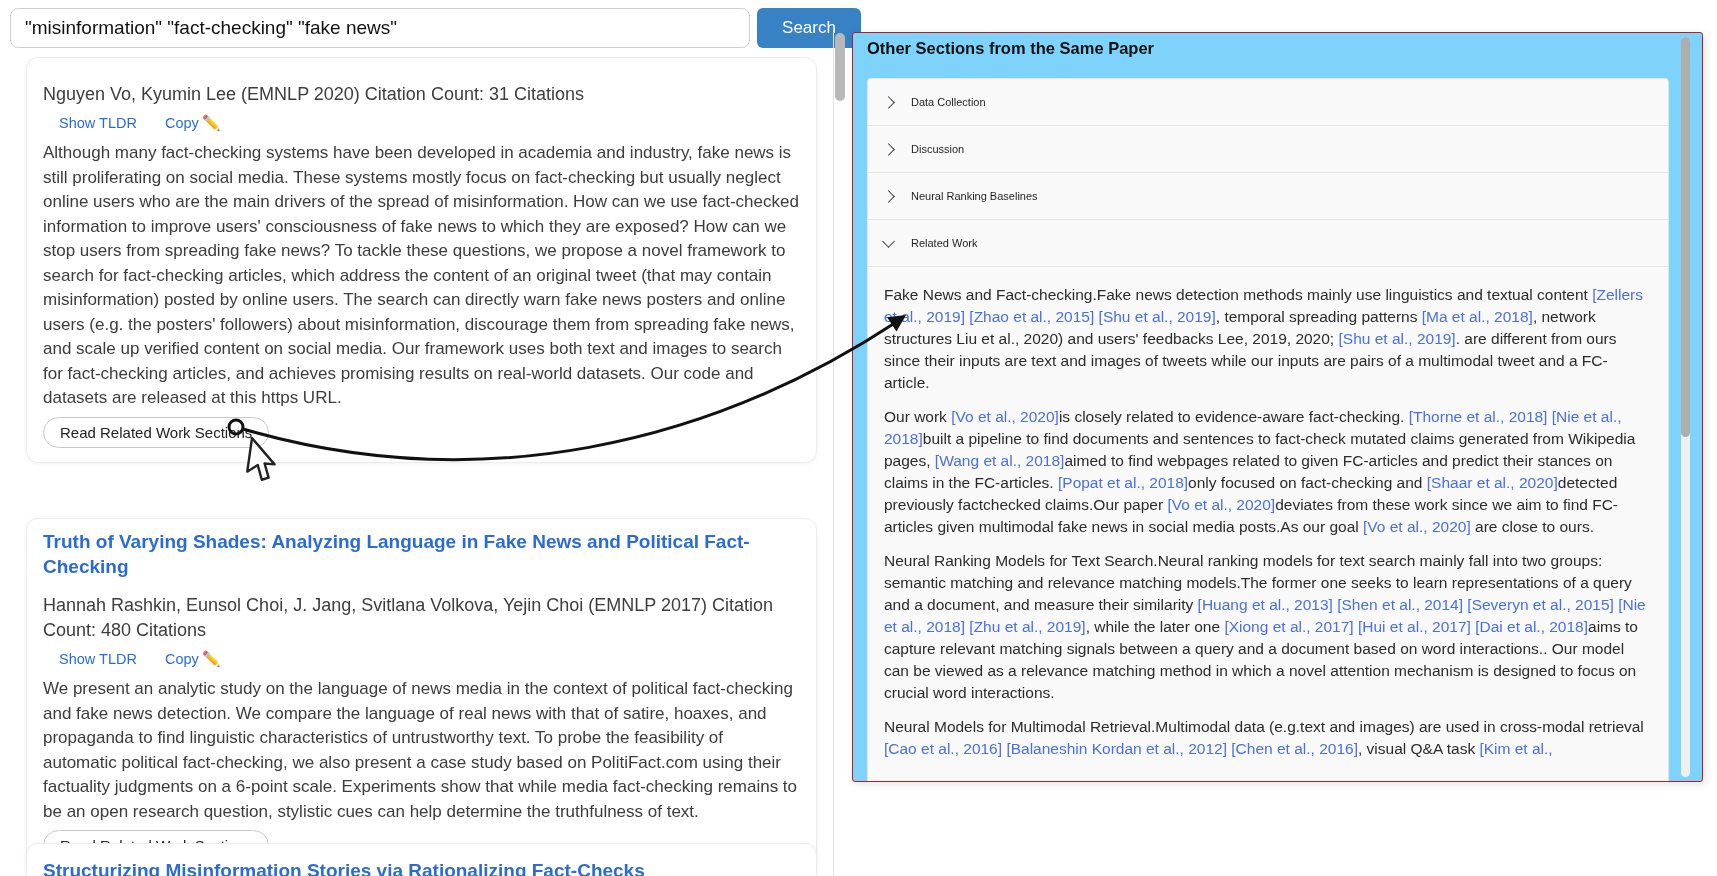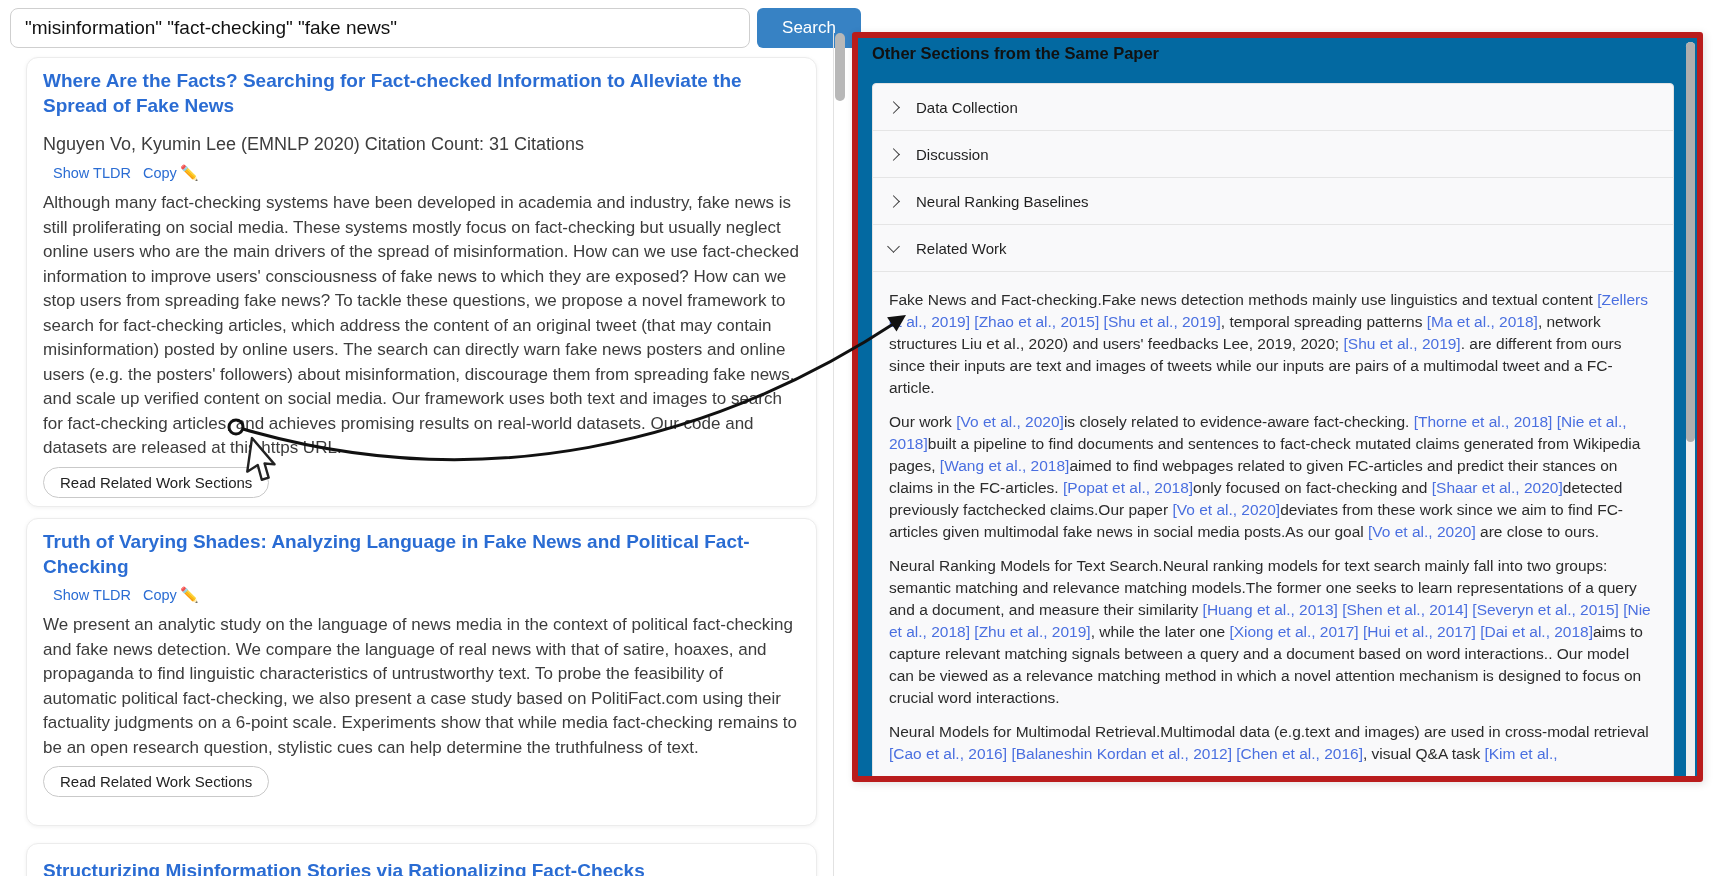--- a/index.html
+++ b/index.html
@@ -21,50 +21,50 @@
 
   
   .card {
     position:absolute; left:26px; width:791px; background:#fff;
     border:1px solid #ececec; border-radius:12px;
     box-shadow:0 1px 4px rgba(0,0,0,.06);
     padding:10px 16px 8px 16px; overflow:hidden;
   }
   .card-title { color:#2a6cd3; font-weight:700; font-size:19px; line-height:25px; cursor:pointer; }
   .card-byline { color:#3d3d3d; font-size:18px; line-height:25px; margin-top:14px; }
-  .card-links { margin-top:7px; margin-left:10px; display:flex; gap:12px; align-items:center; }
+  .card-links { margin-top:7px; margin-left:16px; display:flex; gap:28px; align-items:center; }
   .card-link { color:#2a6cd3; font-size:14.5px; cursor:pointer; }
   .pencil { font-size:15px; margin-left:4px; }
   .card-abstract { margin-top:9px; color:#3c3c3c; font-size:17px; line-height:24.5px; }
   .pill-btn {
     margin-top:6px; display:inline-block; background:#fff;
     border:1px solid #c9c9c9; border-radius:17px; padding:6px 16px;
     font-size:15px; color:#222; cursor:pointer; font-family:"Liberation Sans",sans-serif;
   }
   #card-1 { top:57px;  min-height:406px; }
   #card-2 { top:518px; min-height:308px; }
   #card-3 { top:843px; height:60px; padding-top:14px; }
 
   
   .left-track { position:absolute; left:833px; top:30px; width:1px; height:846px; background:#e2e2e2; }
   .left-thumb { position:absolute; left:835px; top:33px; width:10px; height:68px; background:#b8b8b8; border-radius:5px; }
 
   
   .panel {
     position:absolute; left:852px; top:32px; width:851px; height:750px;
-    background:#0369a1; border:6px solid #b91c1c; border-radius:3px;
+    background:#7dd3fc; border:1px solid #b91c1c; border-radius:3px;
     box-shadow:2px 2px 8px rgba(0,0,0,.12); overflow:hidden;
   }
   .panel-title { position:absolute; left:14px; top:6px; font-size:16.5px; font-weight:700; color:#111; }
   .accordion {
     position:absolute; left:14px; top:45px; width:802px; height:704px;
     border:1px solid #e3e3e3; border-radius:4px 4px 0 0; background:#f9f9fa; overflow:hidden;
   }
   .acc-row { height:47px; display:flex; align-items:center; padding-left:16px; border-bottom:1px solid #e5e5e5; cursor:pointer; }
-  .acc-label { font-size:15px; color:#1f1f1f; }
+  .acc-label { font-size:11px; color:#1f1f1f; }
   .chev { display:inline-block; width:9px; height:9px; border-top:1.6px solid #3c3c3c; border-right:1.6px solid #3c3c3c; transform:rotate(45deg); margin-right:18px; flex:0 0 auto; }
   .chev.down { transform:rotate(135deg); margin-top:-4px; }
   .acc-content { padding:17px 20px 0 16px; }
   .acc-content p { font-size:15.5px; line-height:22px; color:#2b2b2b; margin-bottom:12px; }
   .acc-content .cite { color:#4a6fe0; cursor:pointer; }
 
   
   .right-track { position:absolute; left:828px; top:4px; width:9px; height:740px; background:#efefef; border-radius:5px; }
   .right-thumb { position:absolute; left:828px; top:4px; width:9px; height:400px; background:#aeaeae; border-radius:5px; }
 
@@ -73,32 +73,32 @@
 </style>
 </head>
 <body>
 
 <div id="app">
 
   <input class="search-input" type="text" value="&quot;misinformation&quot; &quot;fact-checking&quot; &quot;fake news&quot;" style="">
   <button class="search-btn">Search</button>
 
   <div class="card" id="card-1">
-    <div class="card-title">Where Are the Facts? Searching for Fact-checked Information to Alleviate the Spread of Fake News</div>
     <div class="card-byline">Nguyen Vo, Kyumin Lee (EMNLP 2020) Citation Count: 31 Citations</div>
     <div class="card-links">
       <span class="card-link">Show TLDR</span>
       <span class="card-link"><span>Copy</span><span class="pencil">✏️</span></span>
     </div>
     <div class="card-abstract">Although many fact-checking systems have been developed in academia and industry, fake news is still proliferating on social media. These systems mostly focus on fact-checking but usually neglect online users who are the main drivers of the spread of misinformation. How can we use fact-checked information to improve users' consciousness of fake news to which they are exposed? How can we stop users from spreading fake news? To tackle these questions, we propose a novel framework to search for fact-checking articles, which address the content of an original tweet (that may contain misinformation) posted by online users. The search can directly warn fake news posters and online users (e.g. the posters' followers) about misinformation, discourage them from spreading fake news, and scale up verified content on social media. Our framework uses both text and images to search for fact-checking articles, and achieves promising results on real-world datasets. Our code and datasets are released at this https URL.</div>
     <div class="pill-btn">Read Related Work Sections</div>
   </div>
 
   <div class="card" id="card-2">
     <div class="card-title">Truth of Varying Shades: Analyzing Language in Fake News and Political Fact-Checking</div>
+    <div class="card-byline">Hannah Rashkin, Eunsol Choi, J. Jang, Svitlana Volkova, Yejin Choi (EMNLP 2017) Citation Count: 480 Citations</div>
     <div class="card-links">
       <span class="card-link">Show TLDR</span>
       <span class="card-link"><span>Copy</span><span class="pencil">✏️</span></span>
     </div>
     <div class="card-abstract">We present an analytic study on the language of news media in the context of political fact-checking and fake news detection. We compare the language of real news with that of satire, hoaxes, and propaganda to find linguistic characteristics of untrustworthy text. To probe the feasibility of automatic political fact-checking, we also present a case study based on PolitiFact.com using their factuality judgments on a 6-point scale. Experiments show that while media fact-checking remains to be an open research question, stylistic cues can help determine the truthfulness of text.</div>
     <div class="pill-btn">Read Related Work Sections</div>
   </div>
 
   <div class="card" id="card-3">
     <div class="card-title">Structurizing Misinformation Stories via Rationalizing Fact-Checks</div>

